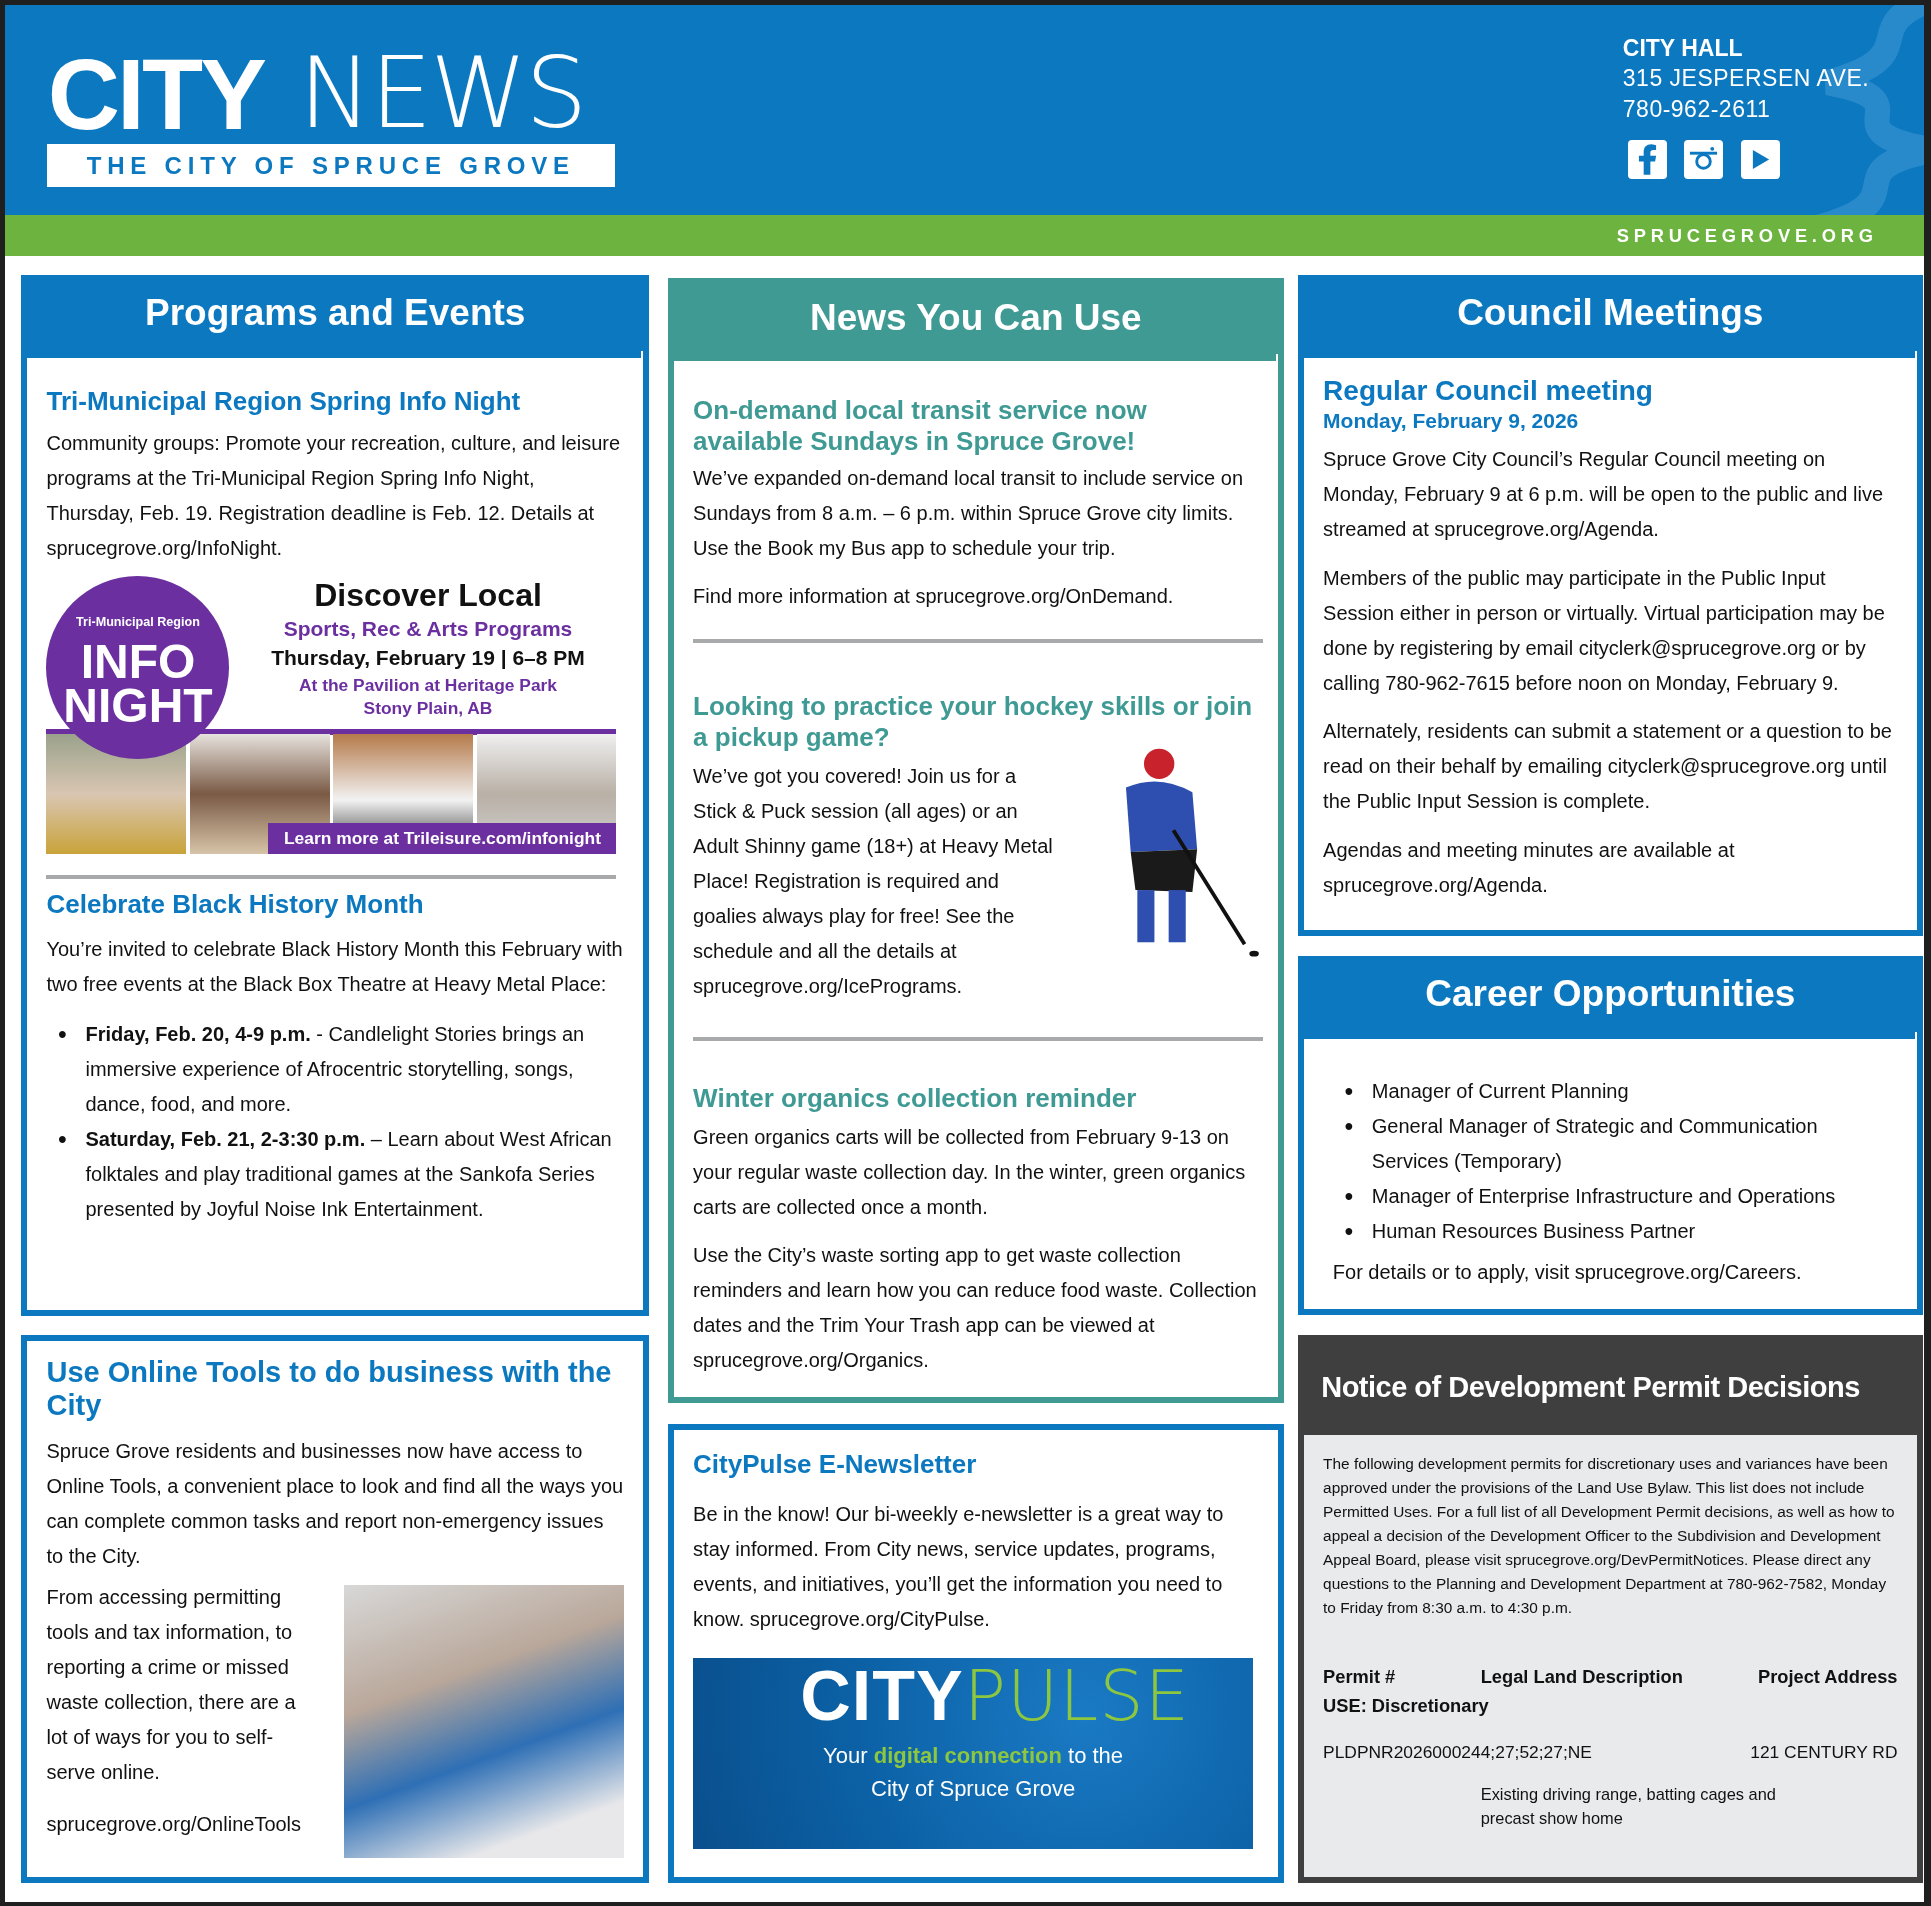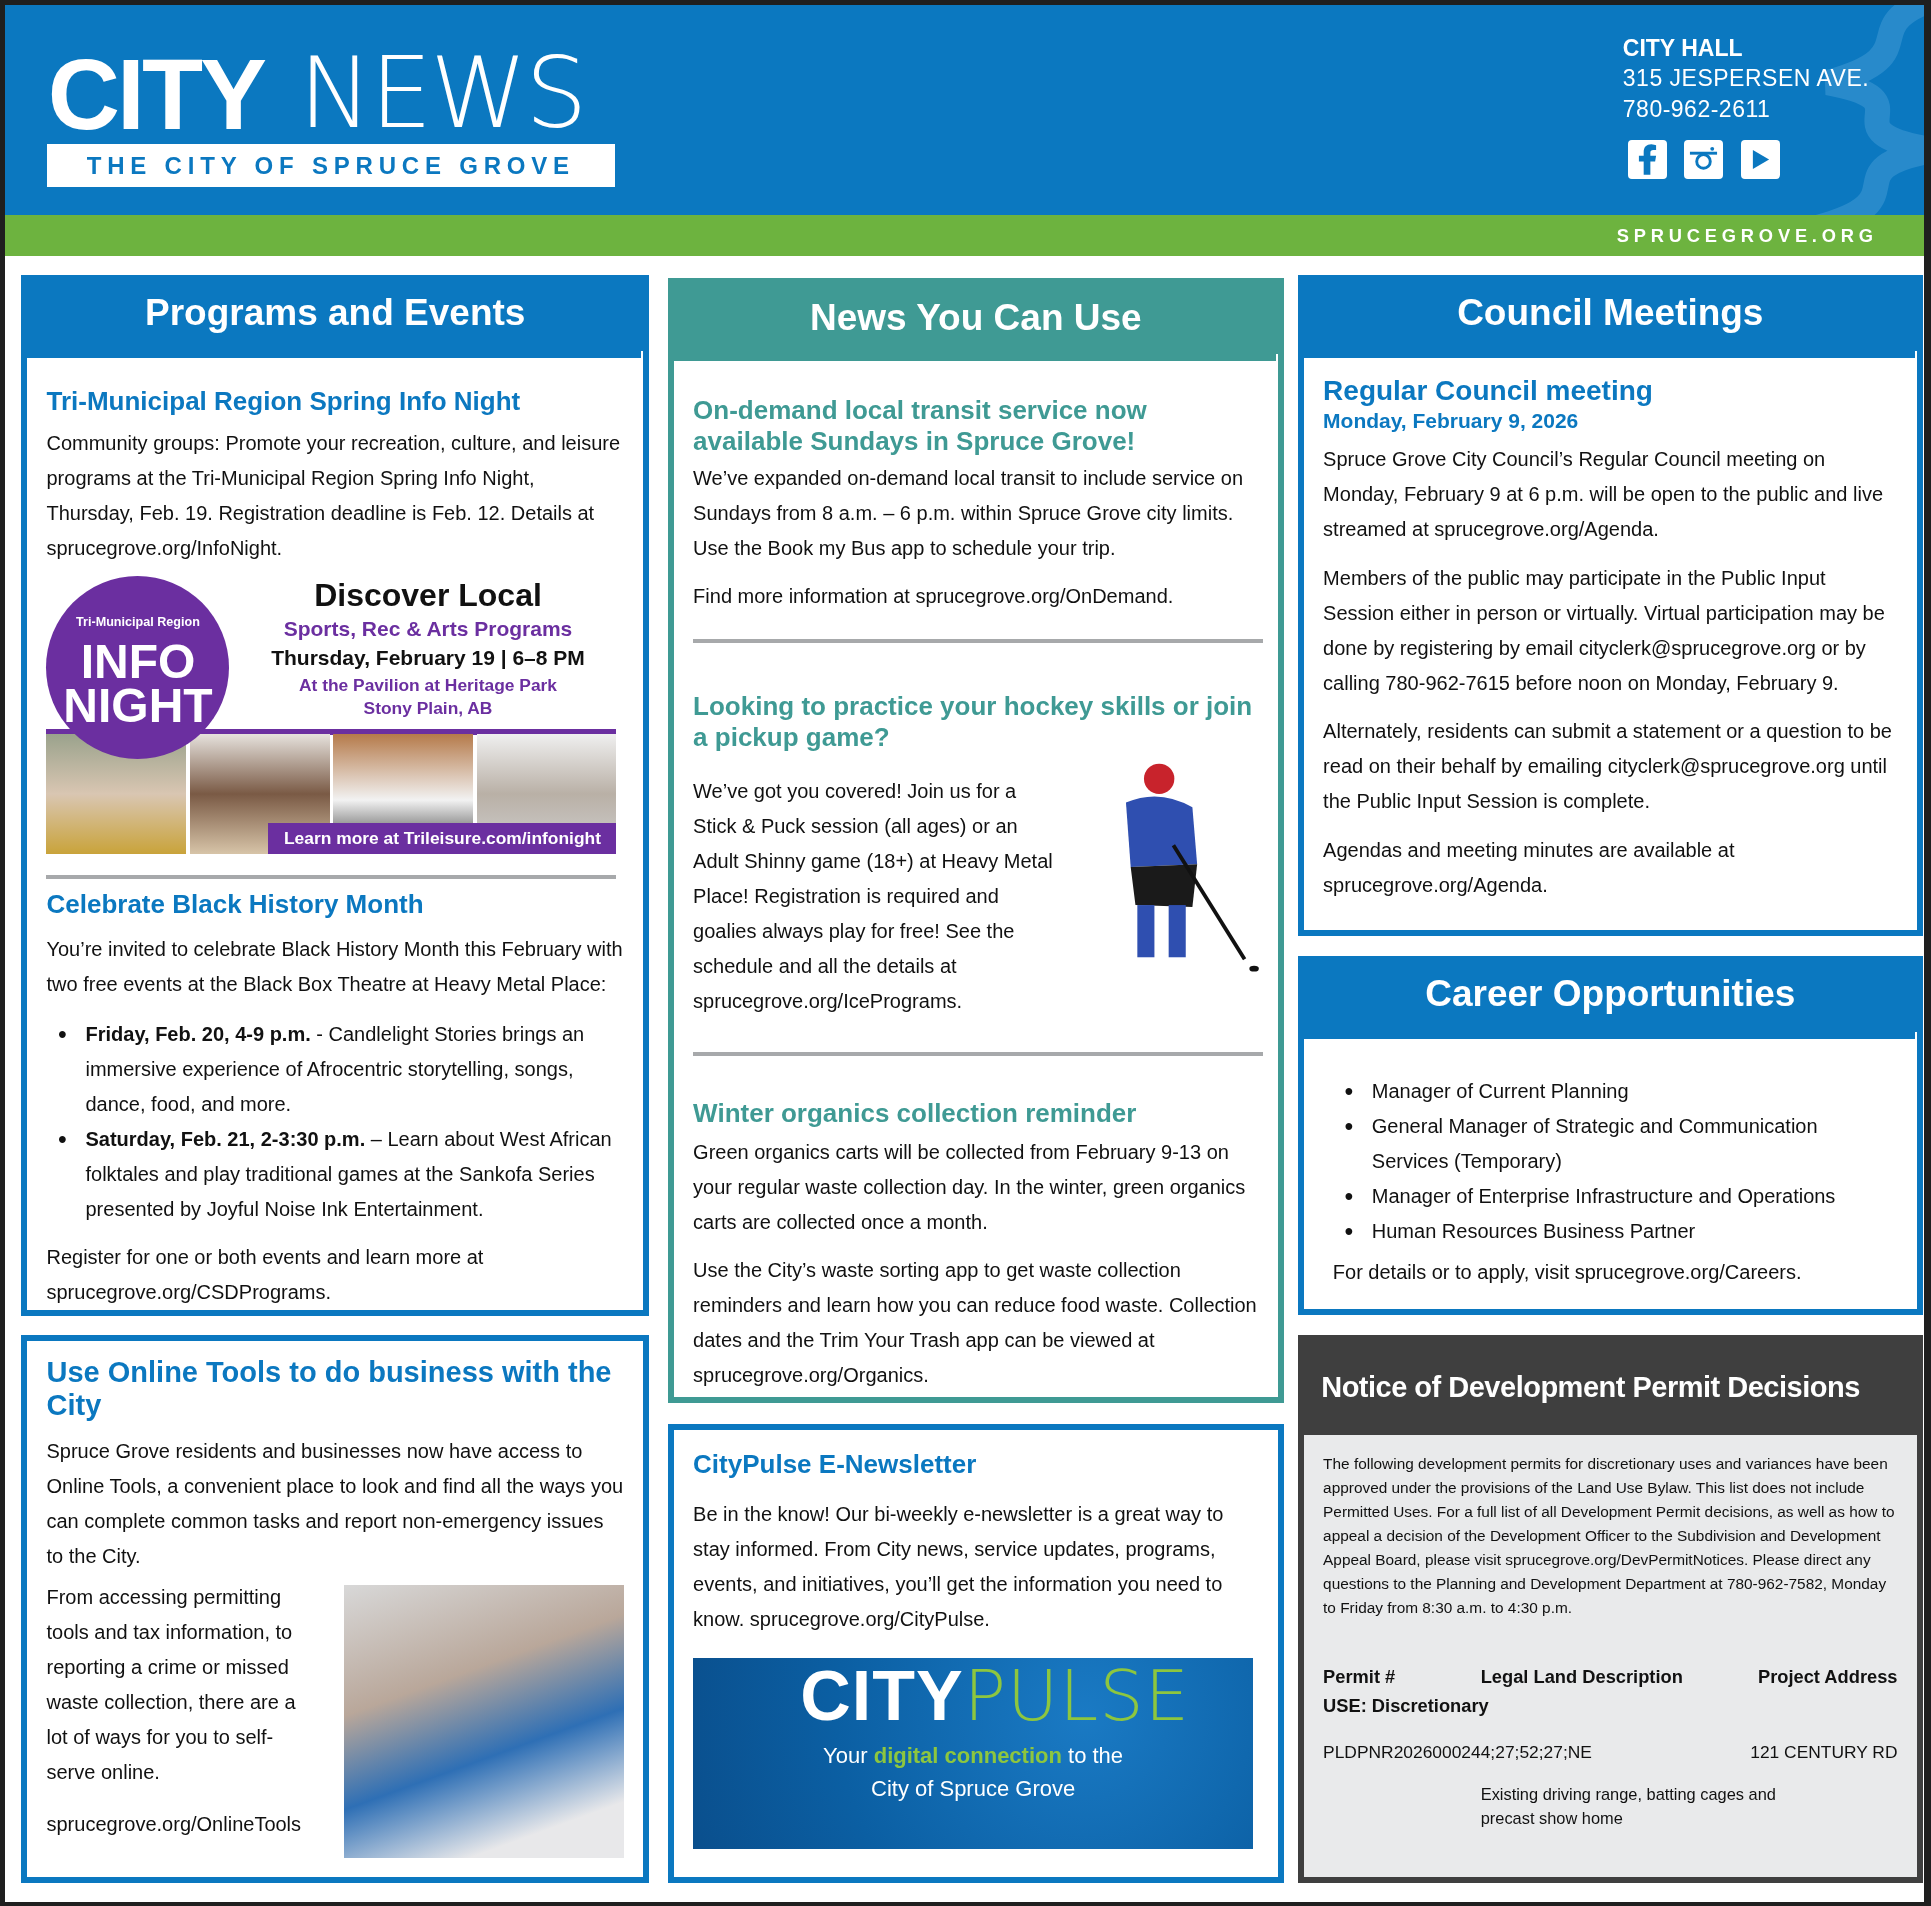--- a/index.html
+++ b/index.html
@@ -132,21 +132,20 @@
         </div>
         <div class="ad-cta">Learn more at Trileisure.com/infonight</div>
       </div>
       <div class="rule" style="width:570px; margin:19.3px 0 9.7px 0;"></div>
       <div class="h2" style="margin-bottom:11.6px;">Celebrate Black History Month</div>
       <p style="margin-bottom:0;">You’re invited to celebrate Black History Month this February with two free events at the Black Box Theatre at Heavy Metal Place:</p>
       <ul class="bul" style="margin-bottom:13.5px;">
         <li><b>Friday, Feb. 20, 4-9 p.m.</b><span> - Candlelight Stories brings an immersive experience of Afrocentric storytelling, songs, dance, food, and more.</span></li>
         <li><b>Saturday, Feb. 21, 2-3:30 p.m.</b><span> – Learn about West African folktales and play traditional games at the Sankofa Series presented by Joyful Noise Ink Entertainment.</span></li>
       </ul>
-      <p>Register for one or both events and learn more at sprucegrove.org/CSDPrograms.</p>
     </div>
   </div>
 
   <div class="box" style="left:16.4px; top:1330px; width:628px; height:548px;">
     <div class="body" style="padding-top:15.4px;">
       <div class="h2" style="font-size:29px; line-height:33px; margin-bottom:11.6px;">Use Online Tools to do business with the City</div>
       <p style="margin-bottom:5.8px;">Spruce Grove residents and businesses now have access to Online Tools, a convenient place to look and find all the ways you can complete common tasks and report non-emergency issues to the City.</p>
       <div style="display:flex; gap:25px;">
         <div style="width:275px;">
           <p style="margin-bottom:17.4px;">From accessing permitting tools and tax information, to reporting a crime or missed waste collection, there are a lot of ways for you to self-serve online.</p>
@@ -158,21 +157,21 @@
   </div>
 
   <div class="box teal" style="left:663px; top:273px; width:616px; height:1125px;">
     <div class="box-head" style="height:70px; line-height:68px;">News You Can Use</div>
     <div style="position:absolute; left:0; top:70px; width:602px; height:6.8px; background:#3f9a94;"></div>
     <div class="body" style="padding-top:41px;">
       <div class="h2" style="margin-bottom:3.9px;">On-demand local transit service now available Sundays in Spruce Grove!</div>
       <p>We’ve expanded on-demand local transit to include service on Sundays from 8 a.m. – 6 p.m. within Spruce Grove city limits. Use the Book my Bus app to schedule your trip.</p>
       <p>Find more information at sprucegrove.org/OnDemand.</p>
       <div class="rule" style="width:570px; margin:25px 0 48px 0;"></div>
-      <div class="h2" style="margin-bottom:21px;">Looking to practice your hockey skills or join a pickup game?</div>
+      <div class="h2" style="margin-bottom:6px;">Looking to practice your hockey skills or join a pickup game?</div>
       <div style="display:flex;">
         <p style="width:372px;">We’ve got you covered! Join us for a Stick &amp; Puck session (all ages) or an Adult Shinny game (18+) at Heavy Metal Place! Registration is required and goalies always play for free! See the schedule and all the details at sprucegrove.org/IcePrograms.</p>
         <svg width="193" height="232" viewBox="0 0 200 240" style="margin-left:9.7px; margin-top:-21px;">
           <circle cx="95" cy="25" r="16" fill="#c8232c"></circle>
           <path d="M60 50 Q95 35 130 55 L135 115 L65 118 Z" fill="#2f4fb0"></path>
           <path d="M65 118 L135 115 L130 160 L70 158 Z" fill="#1a1a1a"></path>
           <rect x="72" y="158" width="18" height="55" fill="#2f4fb0"></rect>
           <rect x="105" y="158" width="18" height="55" fill="#2f4fb0"></rect>
           <line x1="110" y1="95" x2="185" y2="215" stroke="#111" stroke-width="4"></line>
           <ellipse cx="195" cy="225" rx="5" ry="3" fill="#111"></ellipse>

